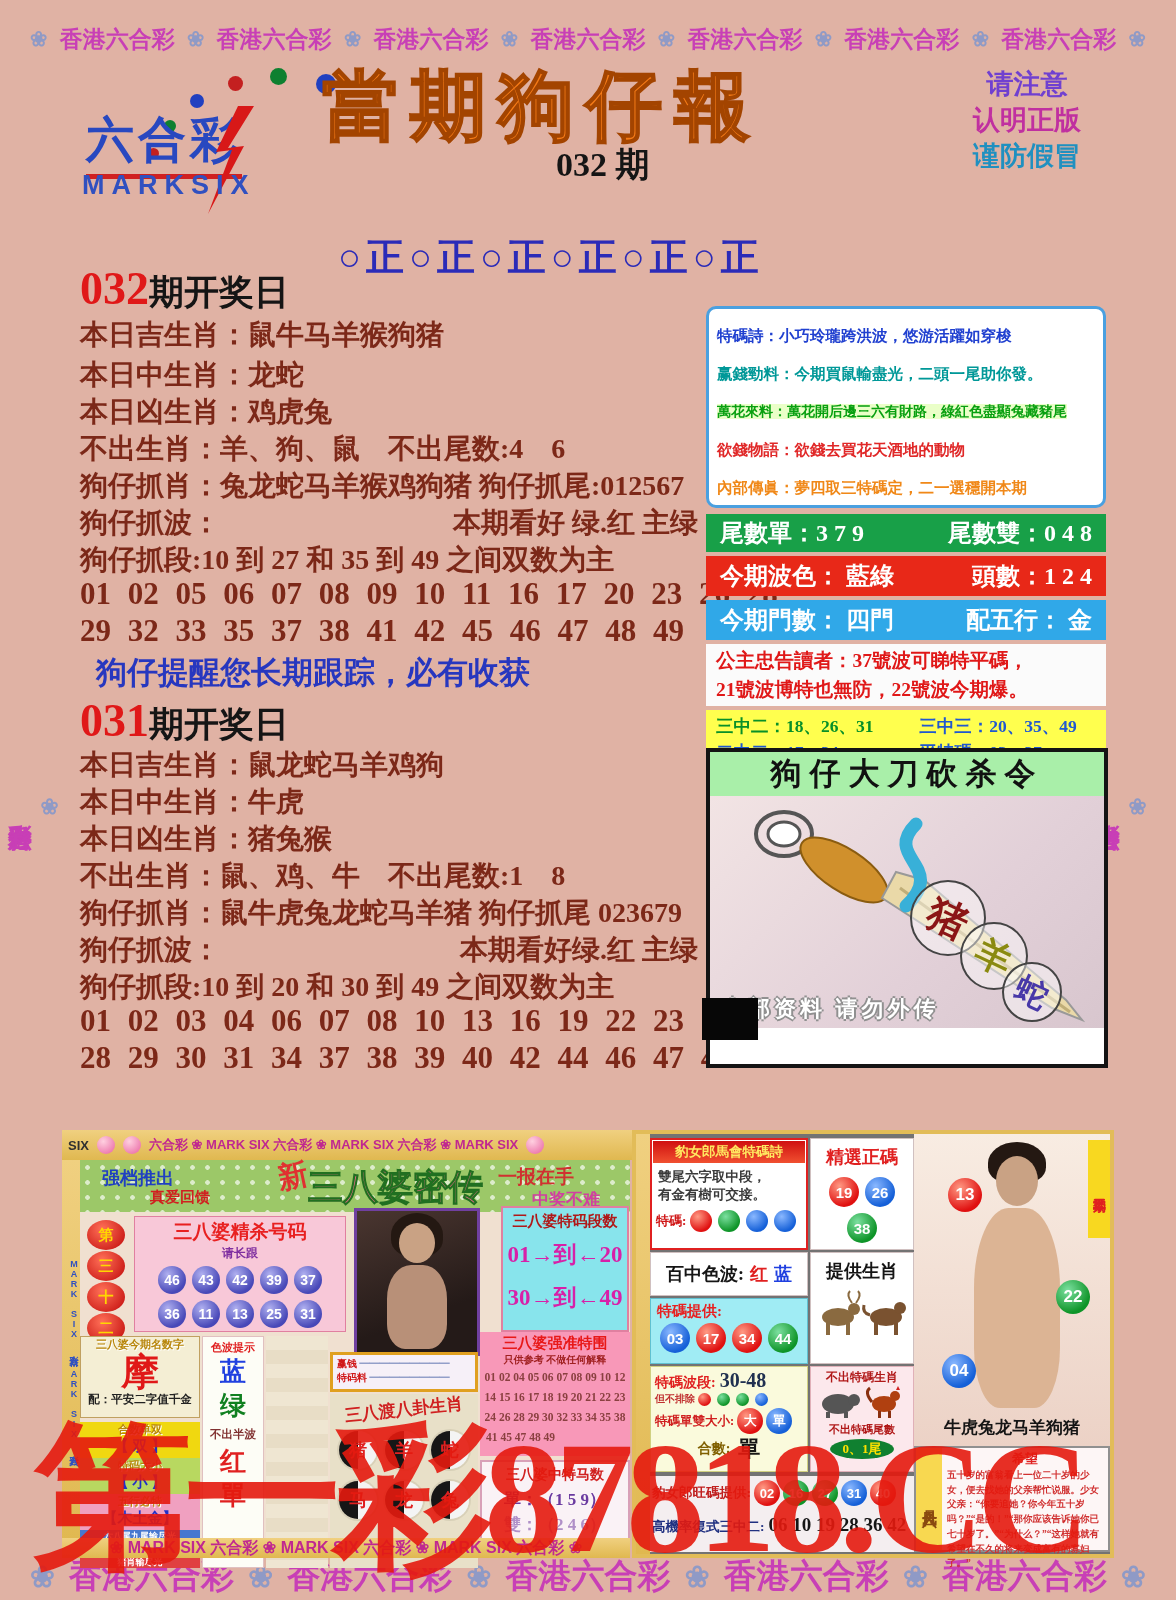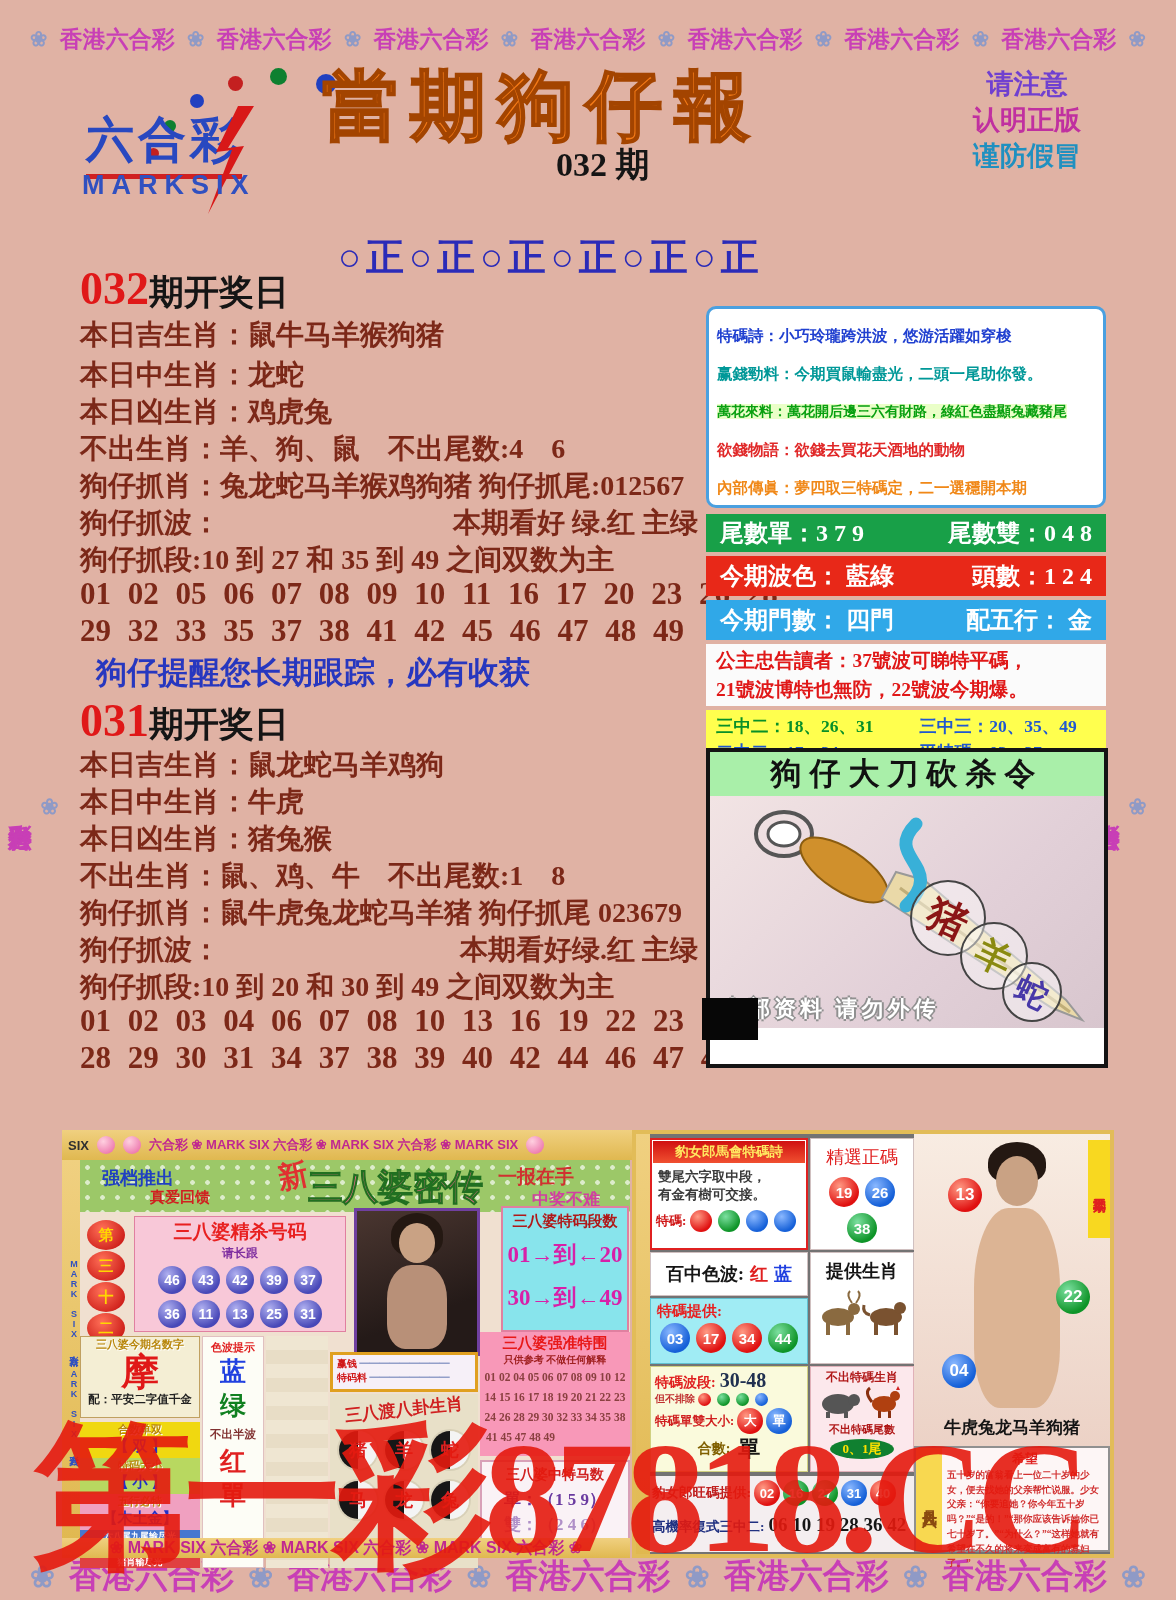--- a/index.html
+++ b/index.html
@@ -62,21 +62,21 @@
   .lantern{width:38px;height:30px;border-radius:50%;background:radial-gradient(circle at 40% 30%,#ff7058,#c00808);
            display:flex;align-items:center;justify-content:center;color:#ffd700;font-size:15px;font-weight:bold;margin:0 auto;}
   .lantern::before{content:"";}
   .adtitle{font-weight:bold;white-space:nowrap;}
   .smallbox{box-sizing:border-box;}
   .hgold{color:#b8860b;text-shadow:1px 1px 0 #fff;font-weight:bold;}
   .yy{width:38px;height:38px;border-radius:50%;background:linear-gradient(90deg,#161616 50%,#f4f4f4 50%);
       position:relative;display:flex;align-items:center;justify-content:center;box-shadow:0 0 0 2px #d8d0b8;}
   .yy span{color:#e02020;font-size:18px;font-weight:bold;z-index:2;}
   .whitebox{background:#fff;box-sizing:border-box;border:1px solid #d0c0c0;}
-  .rc-title{font-size:18px;font-weight:normal;color:#e02020;text-align:center;}
+  .rc-title{font-size:18px;font-weight:bold;color:#e02020;text-align:center;}
   .ballrow{display:flex;gap:6px;justify-content:center;align-items:center;}
   .vtag{writing-mode:vertical-rl;text-orientation:upright;background:#f8d820;color:#e02020;
         font-size:13px;font-weight:bold;display:flex;align-items:center;justify-content:center;}
   .joke{font-size:9.5px;color:#d03030;line-height:1.55;font-weight:bold;}
   
   .wmark{font-size:158px;font-weight:bold;color:rgba(228,26,14,0.9);letter-spacing:-8px;white-space:nowrap;z-index:40;
          font-family:"Liberation Serif",serif;}
   .sil-dark{background:linear-gradient(160deg,#4a3630,#241a18 70%);}
   .sil-head{position:absolute;border-radius:50%;background:#c9a284;}
   .sil-body{position:absolute;border-radius:40% 40% 30% 30%;background:#d4ab8c;}

